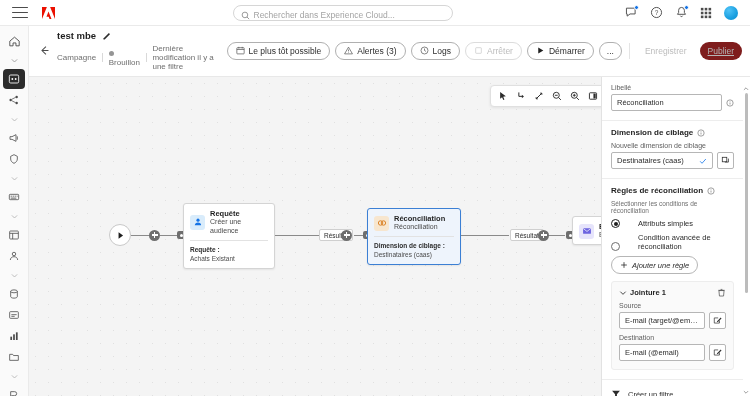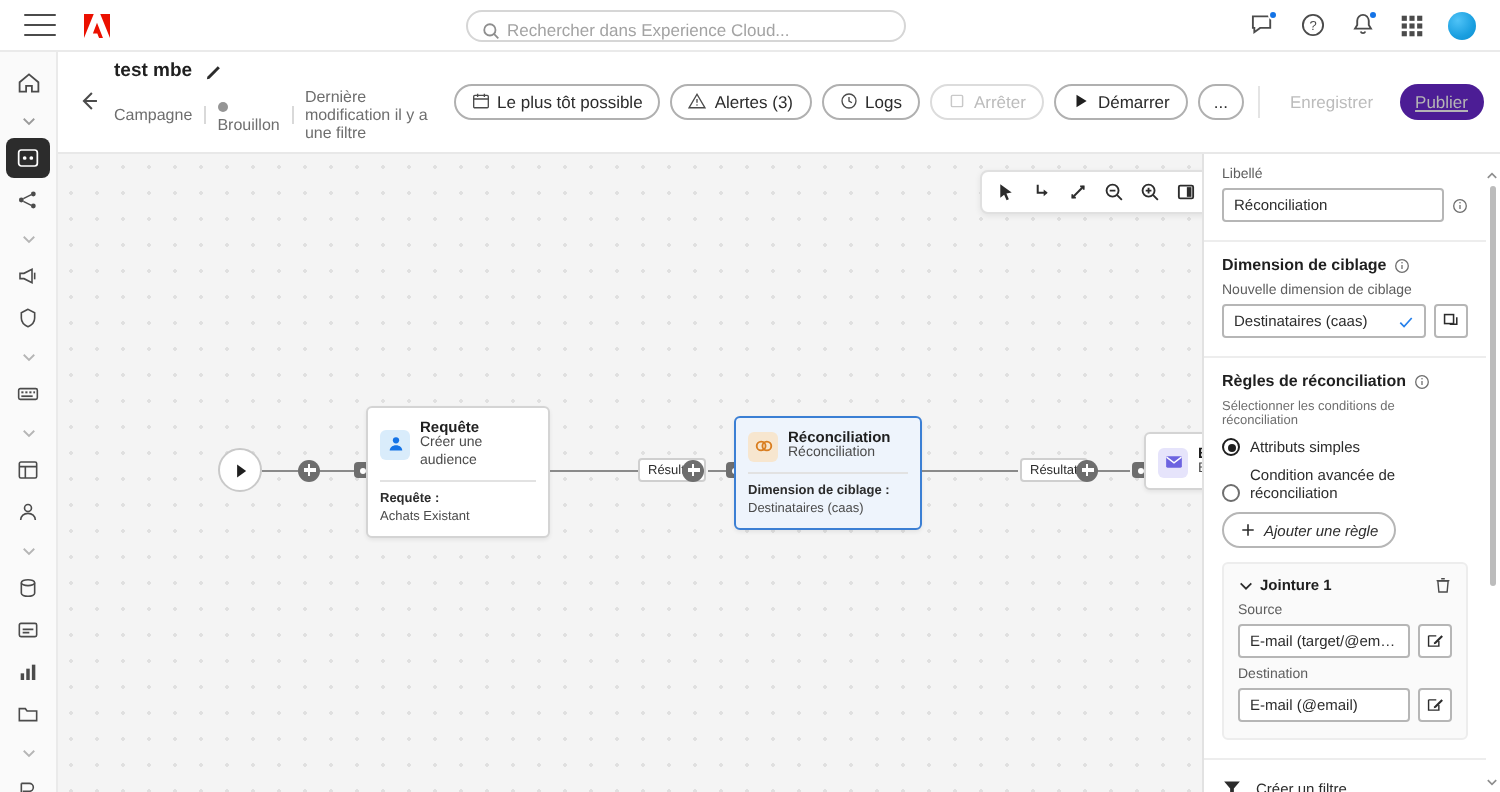--- a/index.html
+++ b/index.html
@@ -69,21 +69,21 @@
   .status-txt { color: #6e6e6e; }
   .hdr-actions { display: flex; align-items: center; gap: 5px; }
   .btn {
     height: 18px; border: 1px solid #b0b0b0; border-radius: 10px; background: #fff;
     display: flex; align-items: center; gap: 4px; padding: 0 8px; font-size: 8.5px;
     color: #2c2c2c; white-space: nowrap; cursor: pointer;
   }
   .btn.icon-only { padding: 0 7px; }
   .btn.disabled { color: #bcbcbc; border-color: #dcdcdc; cursor: default; }
   .btn.ghost { border: none; background: transparent; color: #bcbcbc; cursor: default; }
-  .btn.ghost.filled { background: #4c1d95; border-radius: 10px; color: #b5b5b5; text-decoration: underline; }
+  .btn.ghost.filled { background: #7f1d1d; border-radius: 10px; color: #b5b5b5; text-decoration: underline; }
   .btn-sep { width: 1px; height: 16px; background: #e4e4e4; margin: 0 2px; }
 
   
   .canvas-wrap { flex: 1; position: relative; min-height: 0; display: flex; }
   .canvas {
     flex: 1; position: relative; background: #f4f4f4; overflow: hidden;
     background-image: radial-gradient(#e0e0e0 .8px, transparent .9px);
     background-size: 13px 13px;
   }
   .canvas-toolbar {
@@ -145,21 +145,21 @@
   .field-row { display: flex; align-items: center; gap: 4px; }
   .input {
     flex: 1; height: 17px; border: 1px solid #b6b6b6; border-radius: 2px; background: #fff;
     display: flex; align-items: center; padding: 0 5px; font-size: 7.5px; color: #2c2c2c;
     justify-content: space-between; cursor: text; min-width: 0;
   }
   .input .txt { overflow: hidden; white-space: nowrap; text-overflow: ellipsis; }
   .sq-btn { width: 17px; height: 17px; border: 1px solid #b6b6b6; border-radius: 2px;
     background: #fff; display: flex; align-items: center; justify-content: center; cursor: pointer; flex: 0 0 auto; }
   .hint { font-size: 6.5px; color: #6e6e6e; margin-bottom: 5px; }
-  .radio-row { display: flex; align-items: flex-end; gap: 5px; margin-bottom: 5px; cursor: pointer; }
+  .radio-row { display: flex; align-items: flex-end; gap: 18px; margin-bottom: 5px; cursor: pointer; }
   .radio { width: 9px; height: 9px; border-radius: 50%; border: 1.3px solid #6e6e6e;
     display: flex; align-items: center; justify-content: center; flex: 0 0 auto; }
   .radio.on { border-color: #1f1f1f; }
   .radio.on::after { content: ""; width: 4px; height: 4px; border-radius: 50%; background: #1f1f1f; }
   .radio-lbl { font-size: 7.5px; color: #2c2c2c; }
   .add-btn { height: 18px; border: 1px solid #b6b6b6; border-radius: 9px; background: #fff;
     display: inline-flex; align-items: center; gap: 4px; padding: 0 8px; font-size: 7.5px; cursor: pointer; font-style: italic; }
   .join-card { background: #fafafa; border: 1px solid #ededed; border-radius: 3px;
     margin-top: 7px; padding: 6px 7px 8px 7px; }
   .join-head { display: flex; justify-content: space-between; margin-bottom: 5px; }

